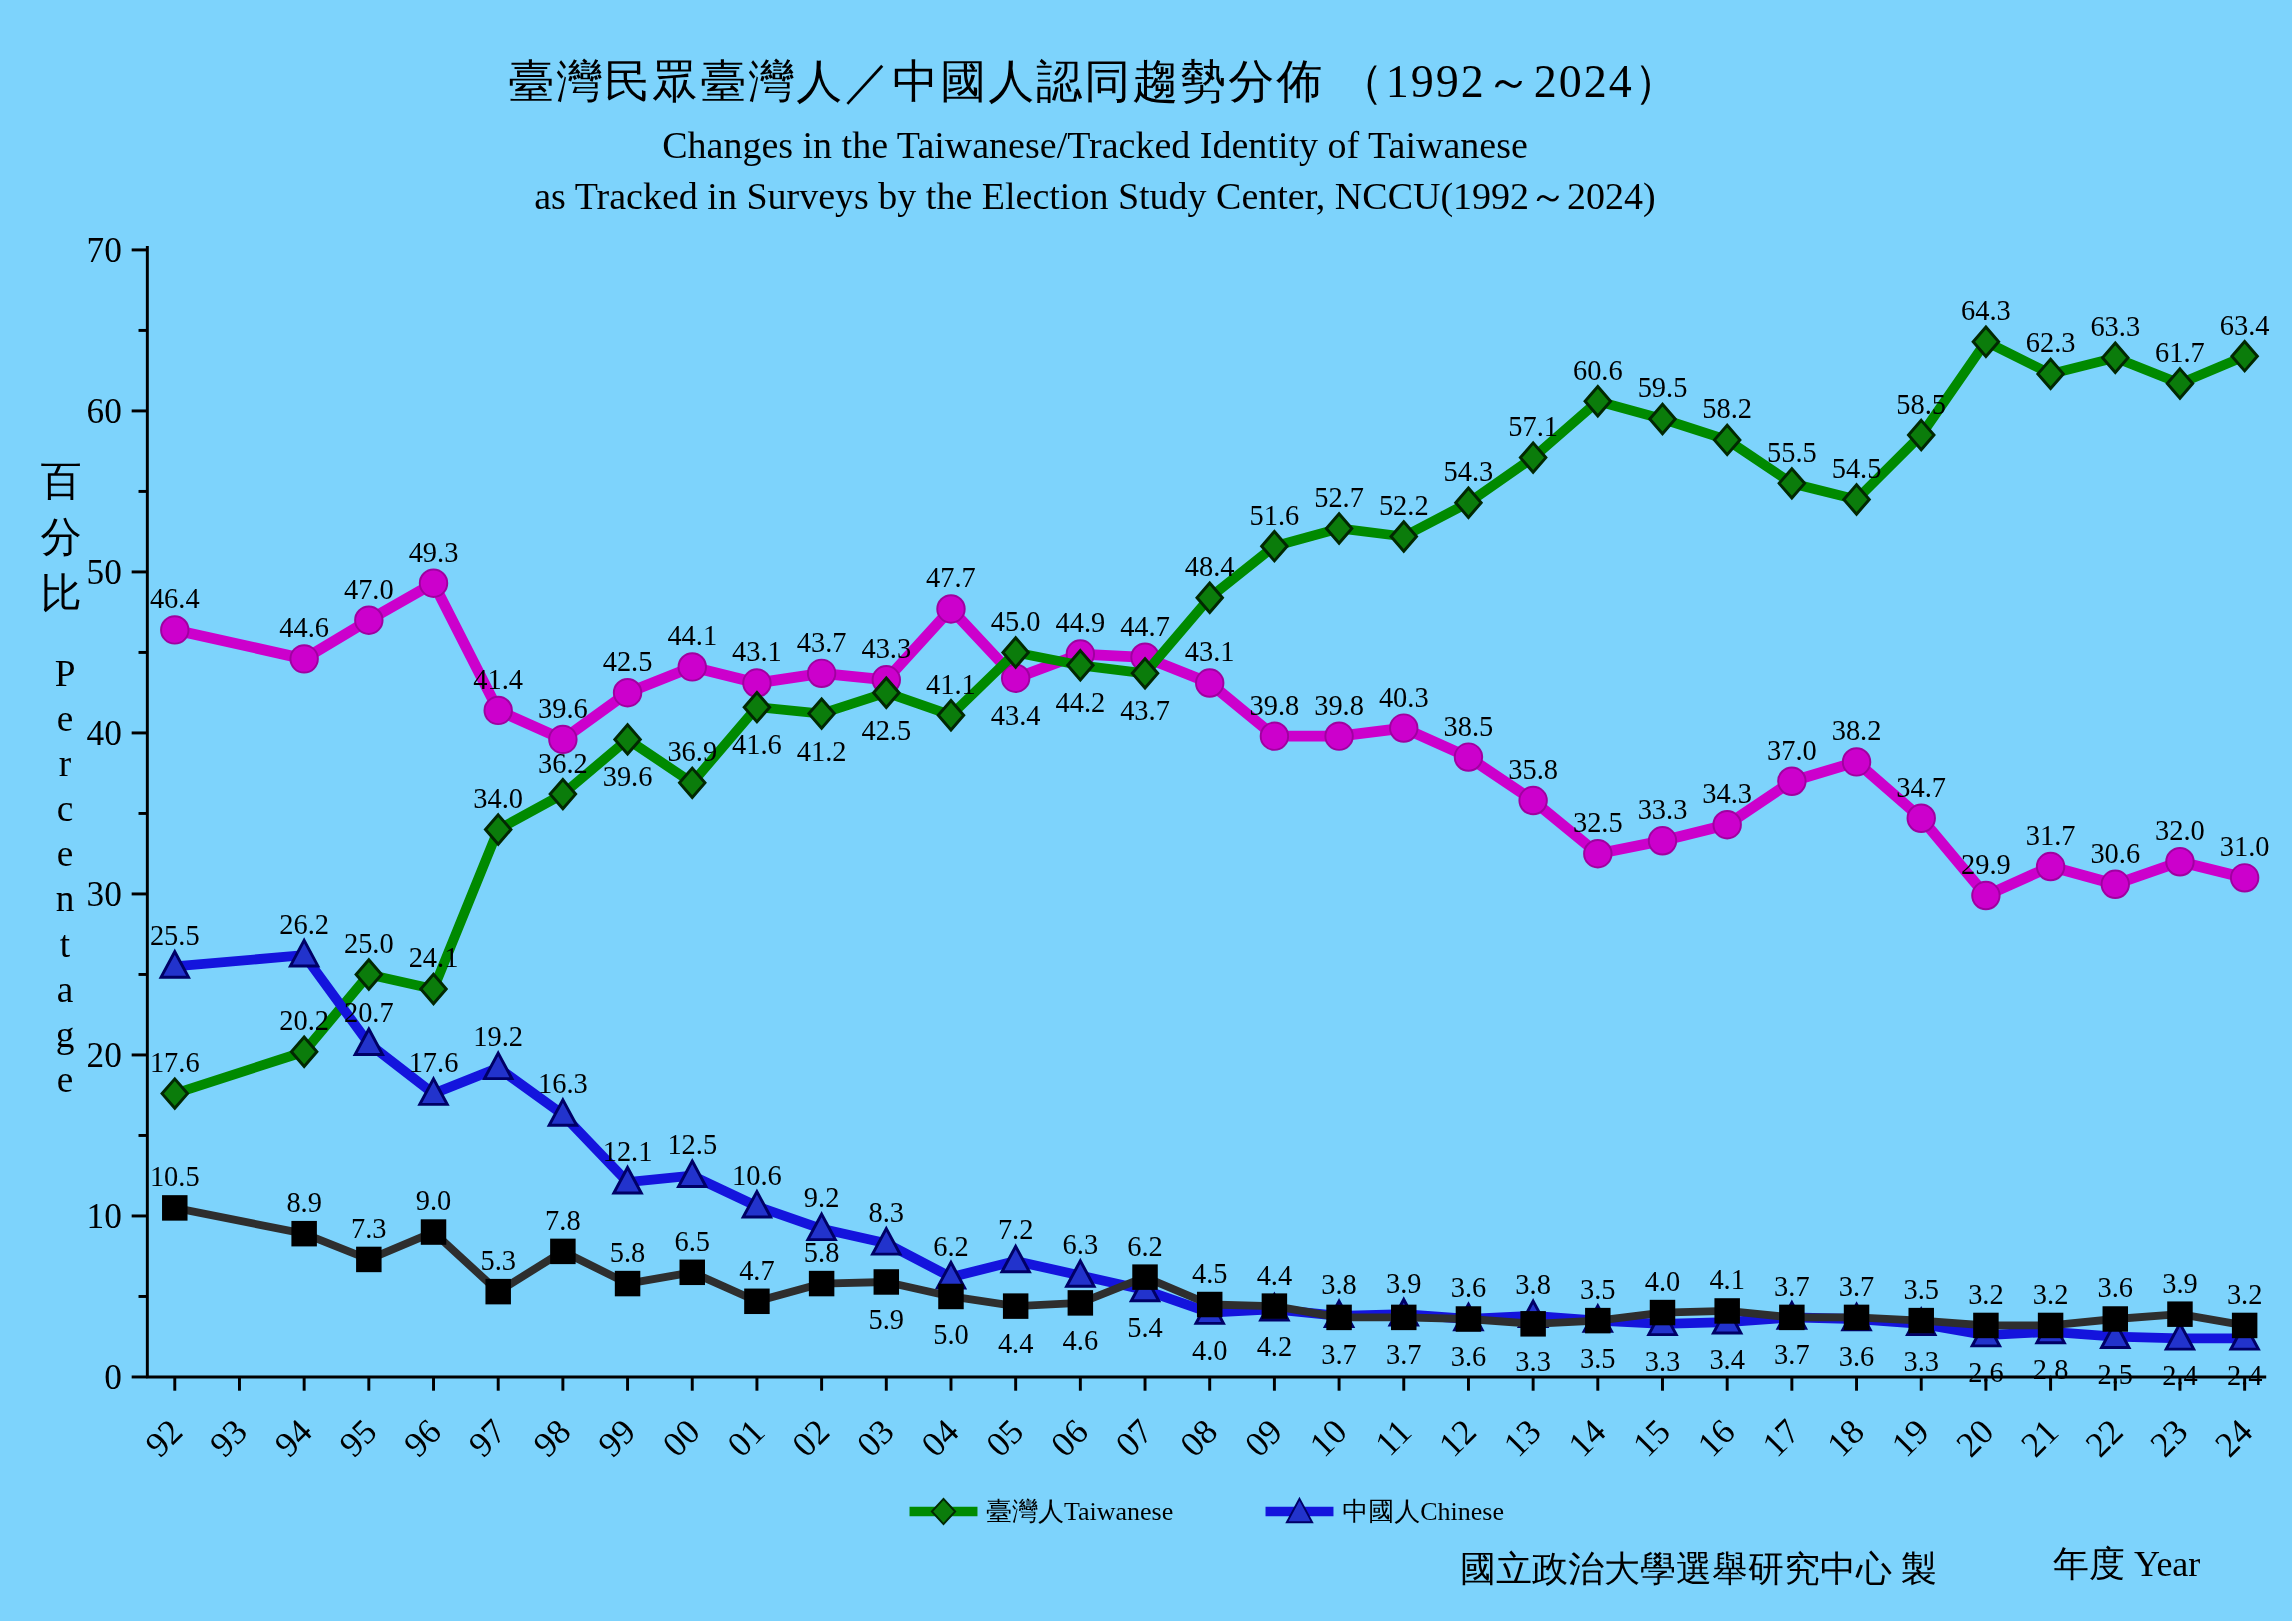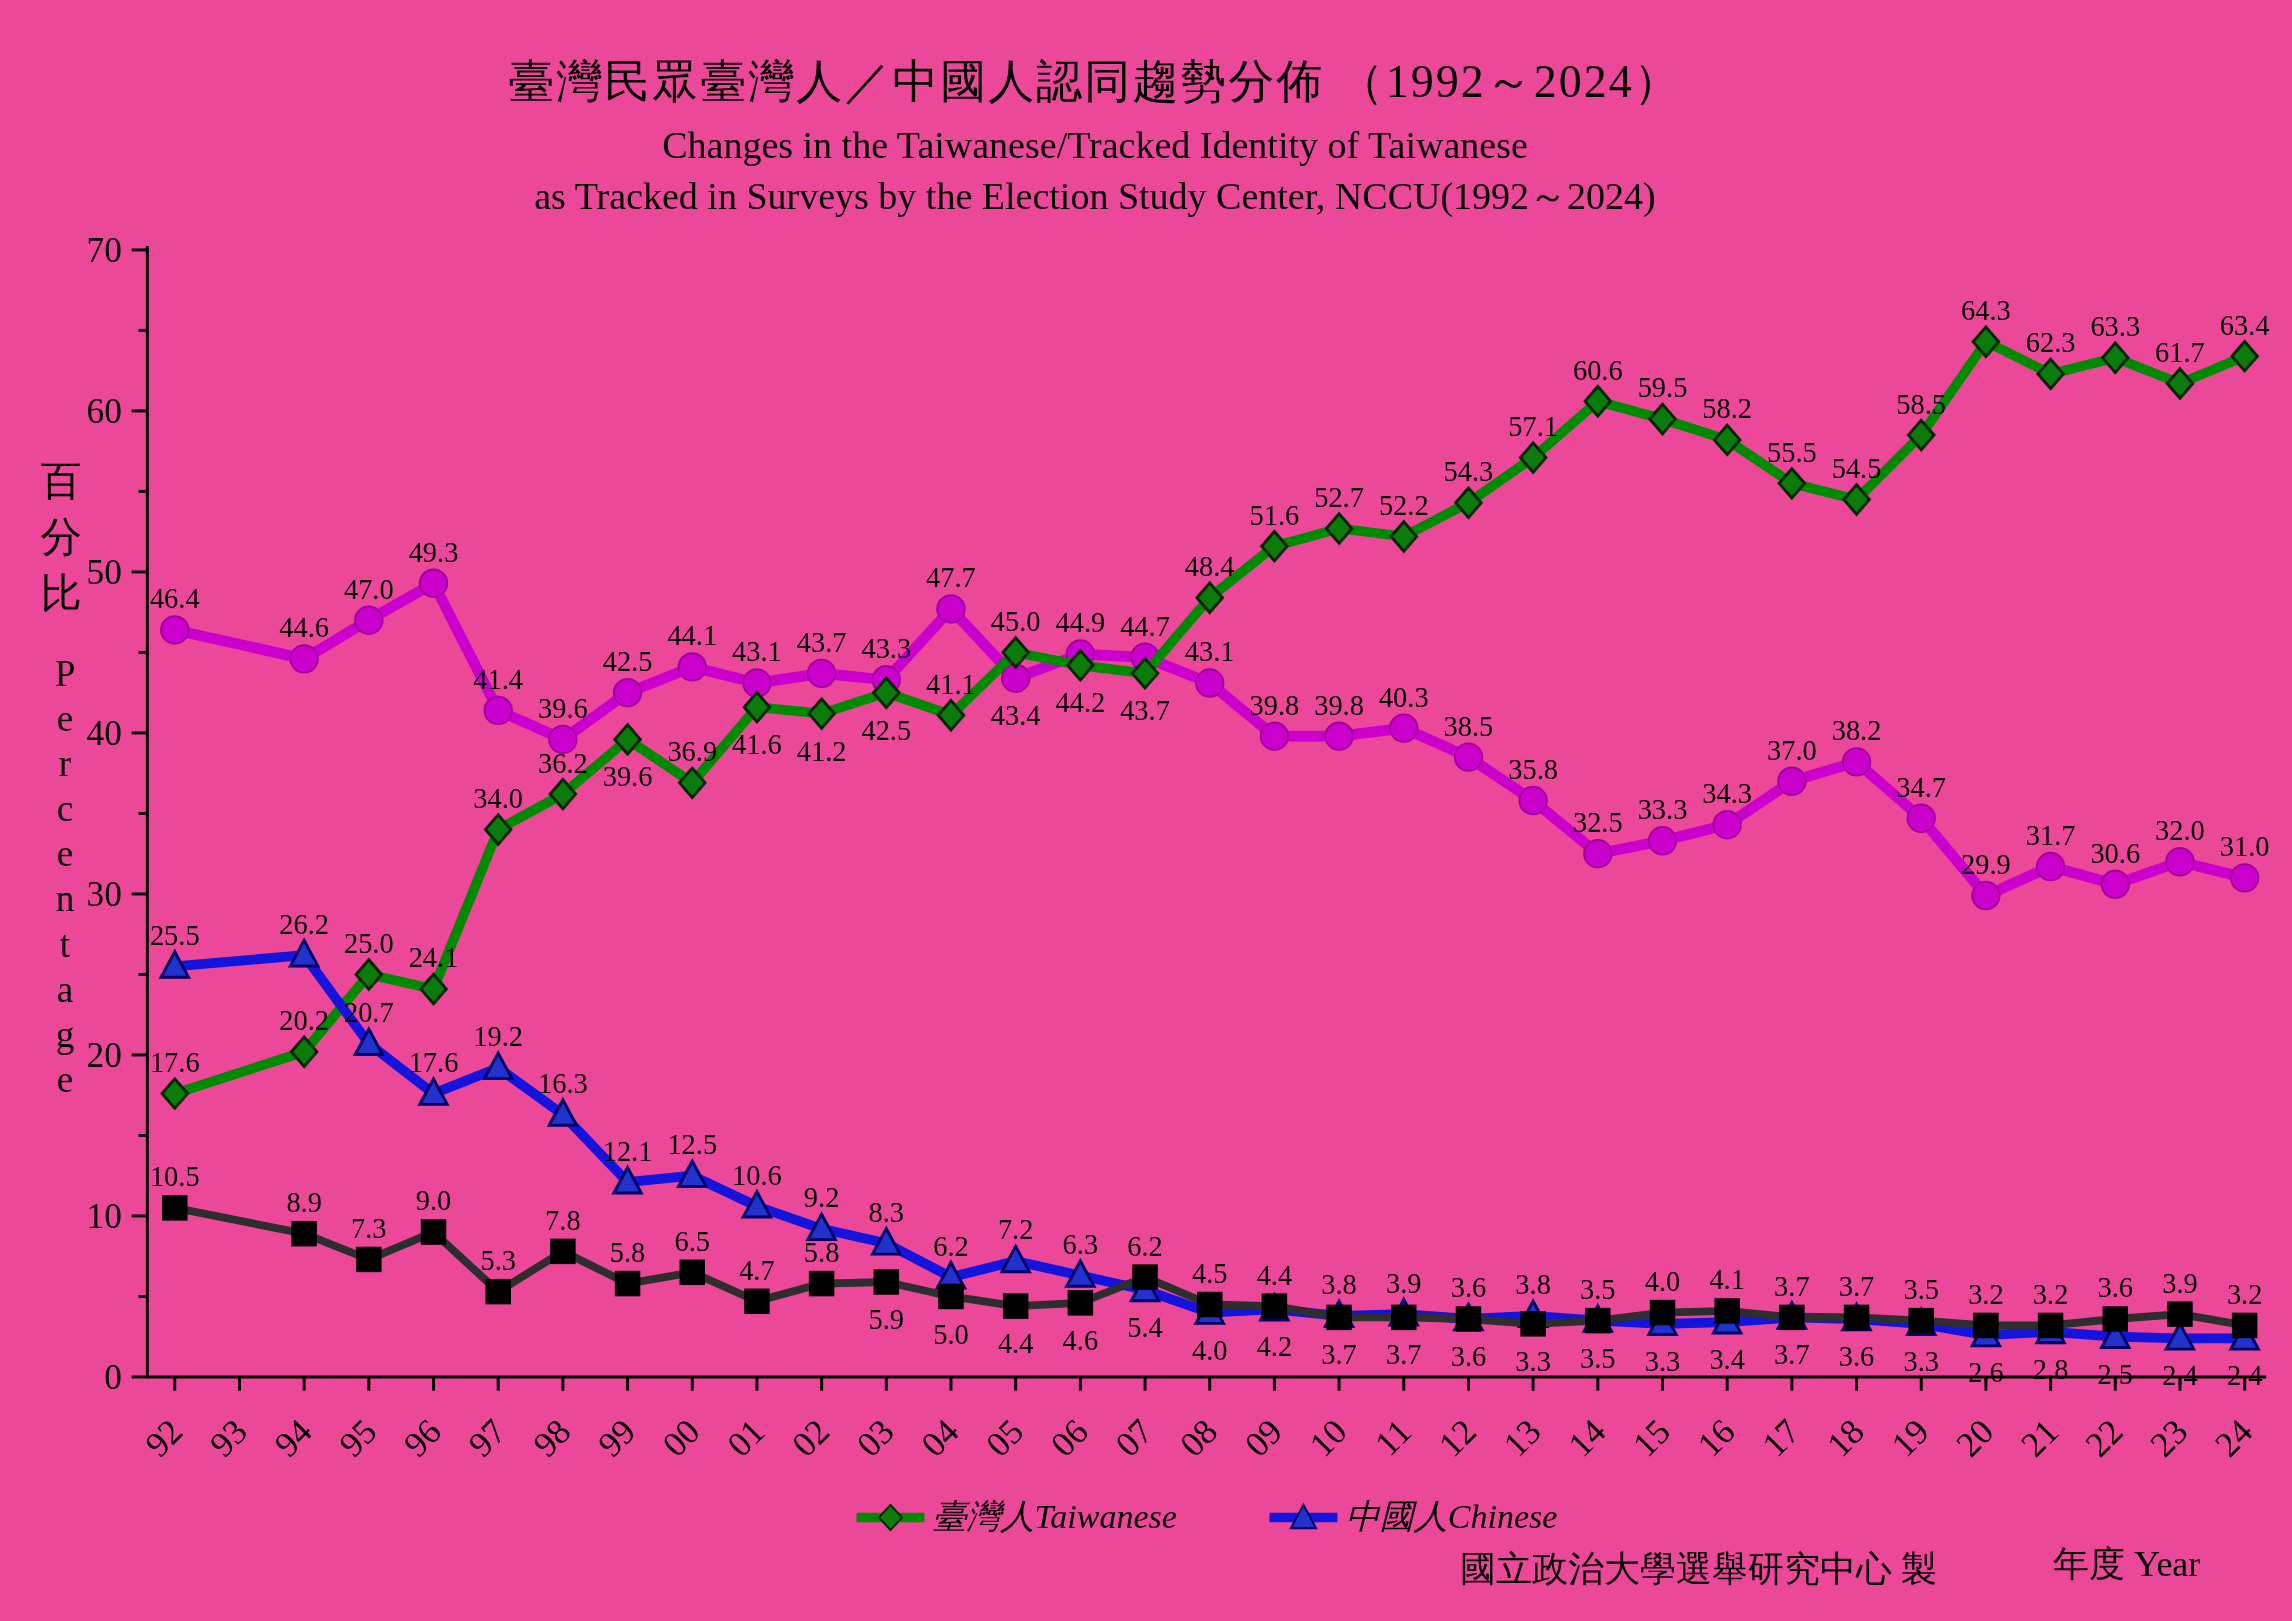--- a/index.html
+++ b/index.html
@@ -1,35 +1,35 @@
 <!DOCTYPE html>
 <html><head>
 <meta charset="utf-8">
 <style>
   html,body{margin:0;padding:0;background:#ffffff;}
   .page{
     position:relative;
     width:2293px;height:1621px;
-    background:#ec4899;
+    background:#7dd3fc;
     font-family:"Liberation Serif","DejaVu Serif",serif;
     overflow:hidden;
   }
   .titles{
     position:absolute;top:51px;left:0;width:2190px;
     text-align:center;color:#000;
   }
   .title-zh{font-size:46px;letter-spacing:2px;}
   .title-en{font-size:38px;margin-top:9.8px;}
   .title-en2{font-size:38px;margin-top:3.9px;}
   svg.chart{position:absolute;left:0;top:0;}
   .legend{
     position:absolute;top:1494px;left:147px;width:2117px;
     display:flex;justify-content:center;align-items:center;gap:90px;
   }
-  .legend-item{display:flex;align-items:center;gap:5.9px;font-size:34px;color:#000;font-style:italic;}
+  .legend-item{display:flex;align-items:center;gap:5.9px;font-size:26px;color:#000;}
   .legend-item svg{display:block;}
   .year-label{
     position:absolute;top:1492px;left:2053px;font-size:36px;color:#000;margin-top:48px;
   }
   .footer{
     position:absolute;top:1545px;left:1460px;width:627px;
     font-size:36px;color:#000;
   }
 </style>
 </head>

